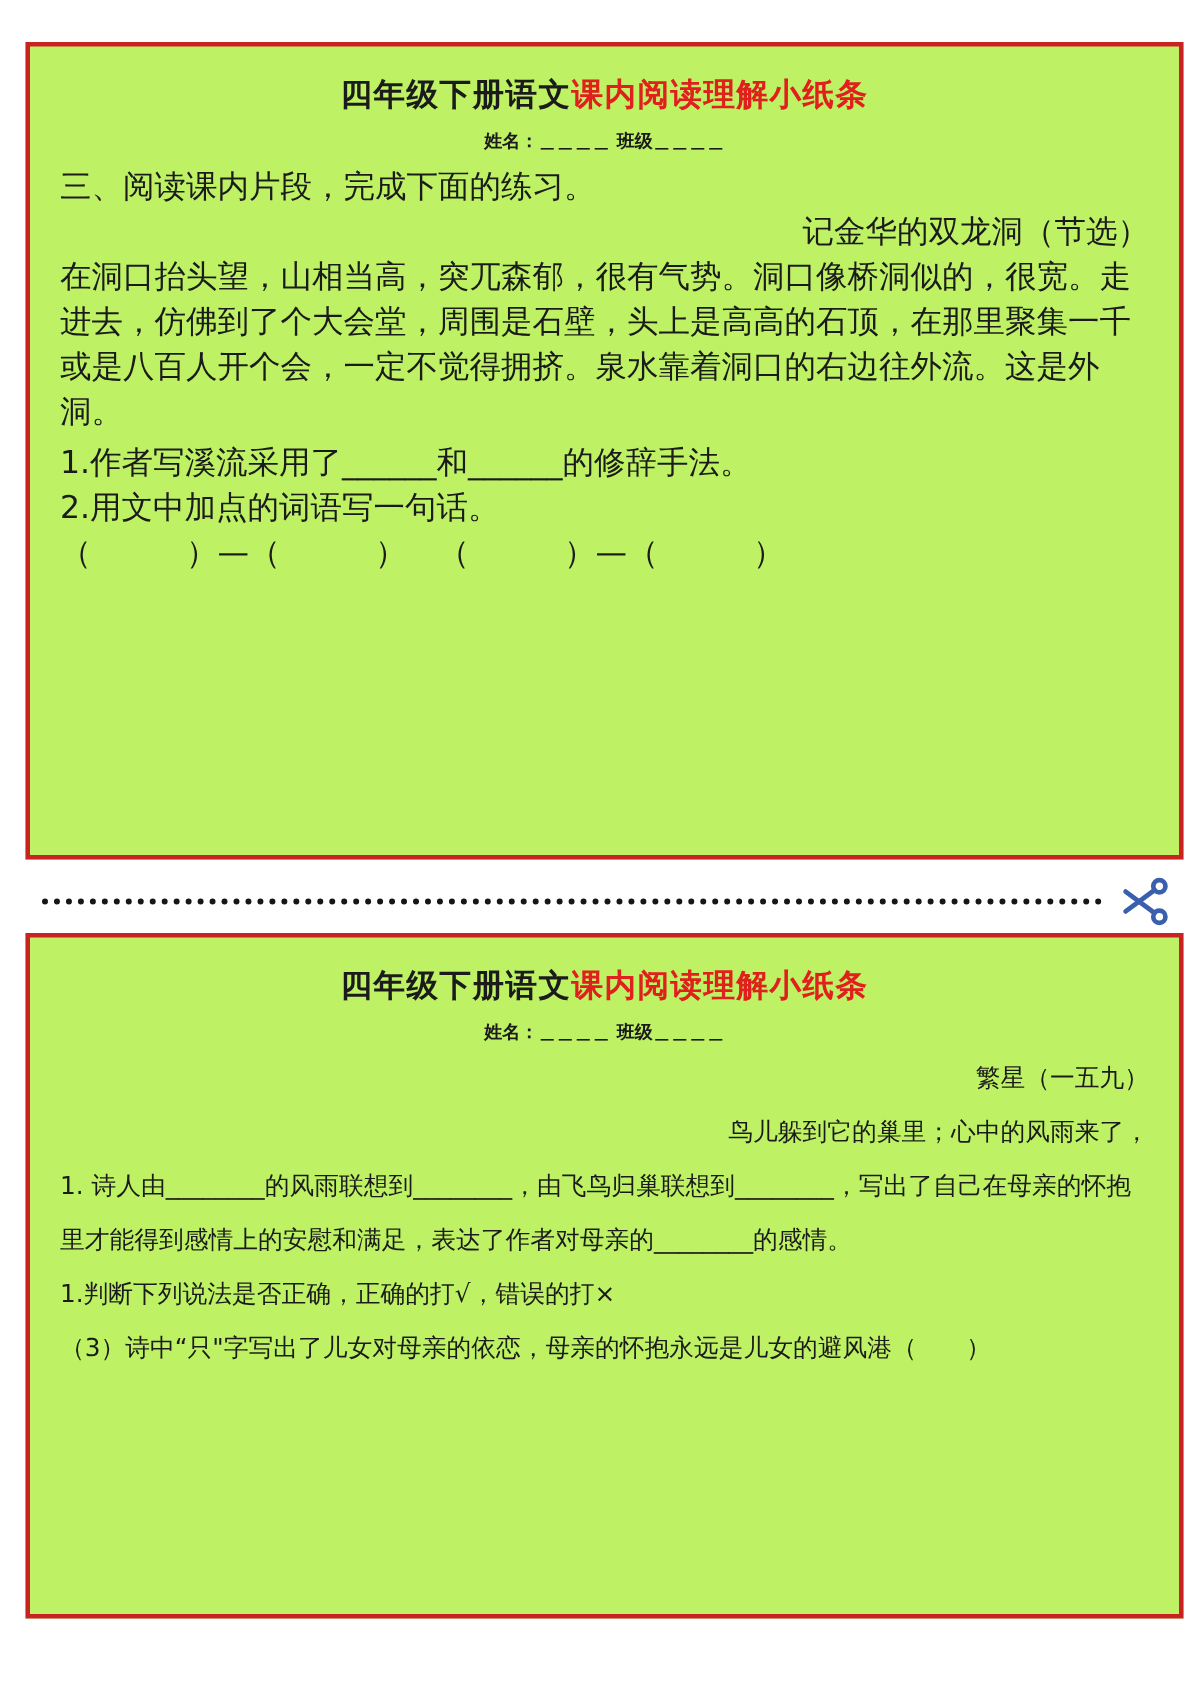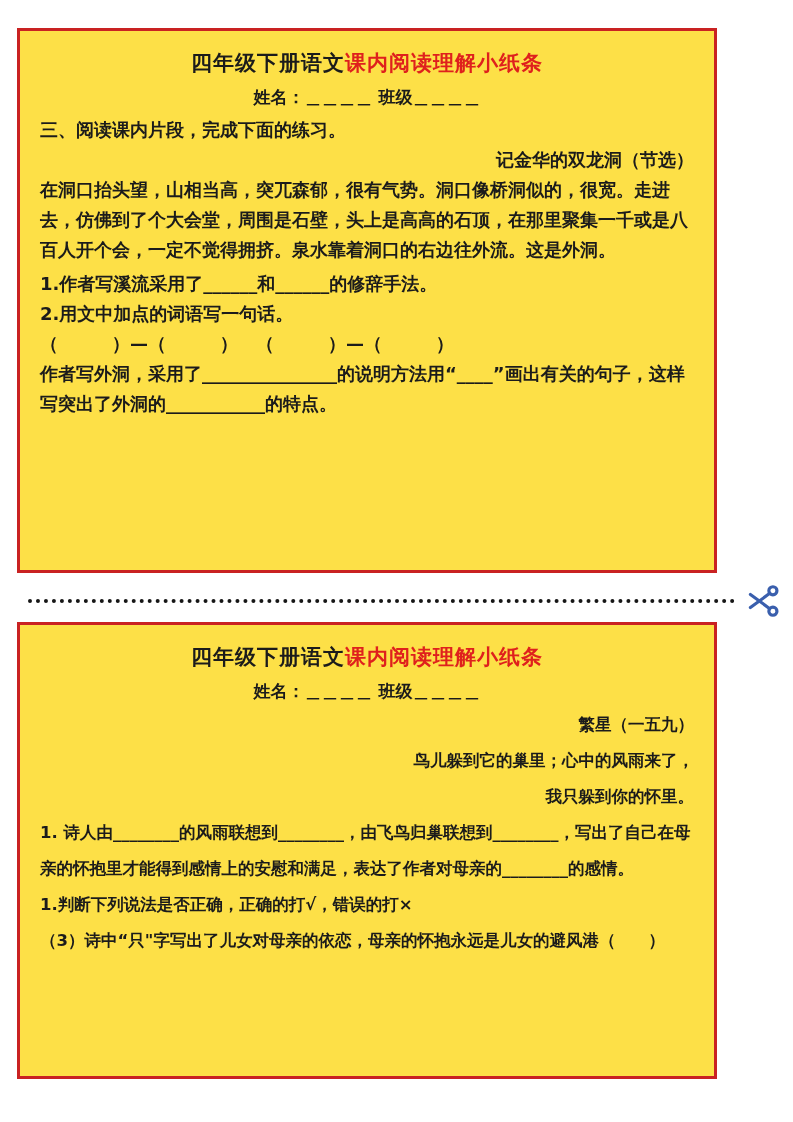--- a/index.html
+++ b/index.html
@@ -7,44 +7,44 @@
     width:793px;height:1122px;
     background:#ffffff;
     font-family:"DejaVu Sans",sans-serif;
     color:#1b1b1b;
     position:relative;
     overflow:hidden;
   }
   .strip{
     position:absolute;
     left:17px;
-    width:700px;
+    width:772px;
     box-sizing:border-box;
     border:3px solid #c92222;
-    background:#fde047;
+    background:#bef264;
   }
   #strip1{top:28px;height:545px;}
   #strip2{top:622px;height:457px;}
   .inner{padding:10px 20px 0 20px;}
   .title{
     text-align:center;
     font-size:21px;
     font-weight:bold;
     margin:8px 0 0 0;
     letter-spacing:1px;
   }
   .title .red{color:#df201d;}
   .name-line{
     text-align:center;
-    font-size:17px;
+    font-size:12px;
     font-weight:600;
     margin-top:9px;
   }
-  .s1-line{font-size:18px;line-height:30px;margin:0;font-weight:bold;}
-  .s2-line{font-size:16.5px;line-height:36px;margin:0;font-weight:bold;}
+  .s1-line{font-size:21px;line-height:30px;margin:0;}
+  .s2-line{font-size:16.5px;line-height:36px;margin:0;}
   .centered{text-align:right;}
   .mt4{margin-top:4px;}
   .mt6{margin-top:6px;}
   .mt8{margin-top:8px;}
   .answer-underline{letter-spacing:0px;white-space:nowrap;}
   .brackets{white-space:pre-wrap;}
   
   .em-dot{
     -webkit-text-emphasis:filled dot #222;
     -webkit-text-emphasis-position:under left;
@@ -79,21 +79,20 @@
 <section class="strip" id="strip1">
   <div class="inner">
     <h1 class="title"><span>四年级下册语文</span><span class="red">课内阅读理解小纸条</span></h1>
     <div class="name-line">姓名：＿＿＿＿ 班级＿＿＿＿</div>
     <p class="s1-line mt6">三、阅读课内片段，完成下面的练习。</p>
     <p class="s1-line centered">记金华的双龙洞（节选）</p>
     <p class="s1-line">在洞口抬头望，山相当高，突兀森郁，很有气势。洞口像桥洞似的，很宽。走进去，仿佛到了个大会堂，周围是石壁，头上是高高的石顶，在那里聚集一千或是八百人开个会，一定不觉得拥挤。泉水靠着洞口的右边往外流。这是外洞。</p>
     <p class="s1-line mt4">1.作者写溪流采用了______和______的修辞手法。</p>
     <p class="s1-line">2.用文中加点的词语写一句话。</p>
     <p class="s1-line brackets">（　　　）—（　　　）　（　　　）—（　　　）</p>
-    <p class="s1-line">作者写外洞，采用了_______________的说明方法用“____”画出有关的句子，这样写突出了外洞的___________的特点。</p>
   </div>
 </section>
 
 <div class="divider">
   <div class="cut-dots"></div>
   <svg class="scissors" viewBox="0 0 24 24" aria-hidden="true">
     <g stroke="#3a5fad" stroke-width="2.1" fill="none" stroke-linecap="round">
       <circle cx="18.6" cy="5.2" r="2.7"></circle>
       <circle cx="18.6" cy="18.8" r="2.7"></circle>
       <path d="M16.5 6.9 L3.6 16.4"></path>
@@ -101,18 +100,17 @@
     </g>
   </svg>
 </div>
 
 <section class="strip" id="strip2">
   <div class="inner">
     <h1 class="title"><span>四年级下册语文</span><span class="red">课内阅读理解小纸条</span></h1>
     <div class="name-line">姓名：＿＿＿＿ 班级＿＿＿＿</div>
     <p class="s2-line centered mt4">繁星（一五九）</p>
     <p class="s2-line centered">鸟儿躲到它的巢里；心中的风雨来了，</p>
-    <p class="s2-line centered">我只躲到你的怀里。</p>
     <p class="s2-line">1. 诗人由________的风雨联想到________，由飞鸟归巢联想到________，写出了自己在母亲的怀抱里才能得到感情上的安慰和满足，表达了作者对母亲的________的感情。</p>
     <p class="s2-line">1.判断下列说法是否正确，正确的打√，错误的打×</p>
     <p class="s2-line">（3）诗中“只"字写出了儿女对母亲的依恋，母亲的怀抱永远是儿女的避风港（　　）</p>
   </div>
 </section>
 
 </body></html>

